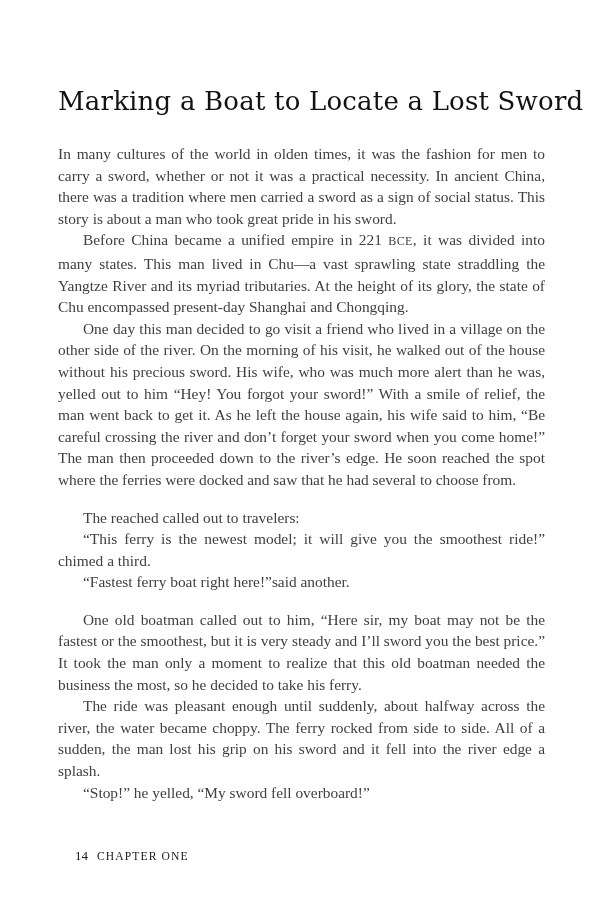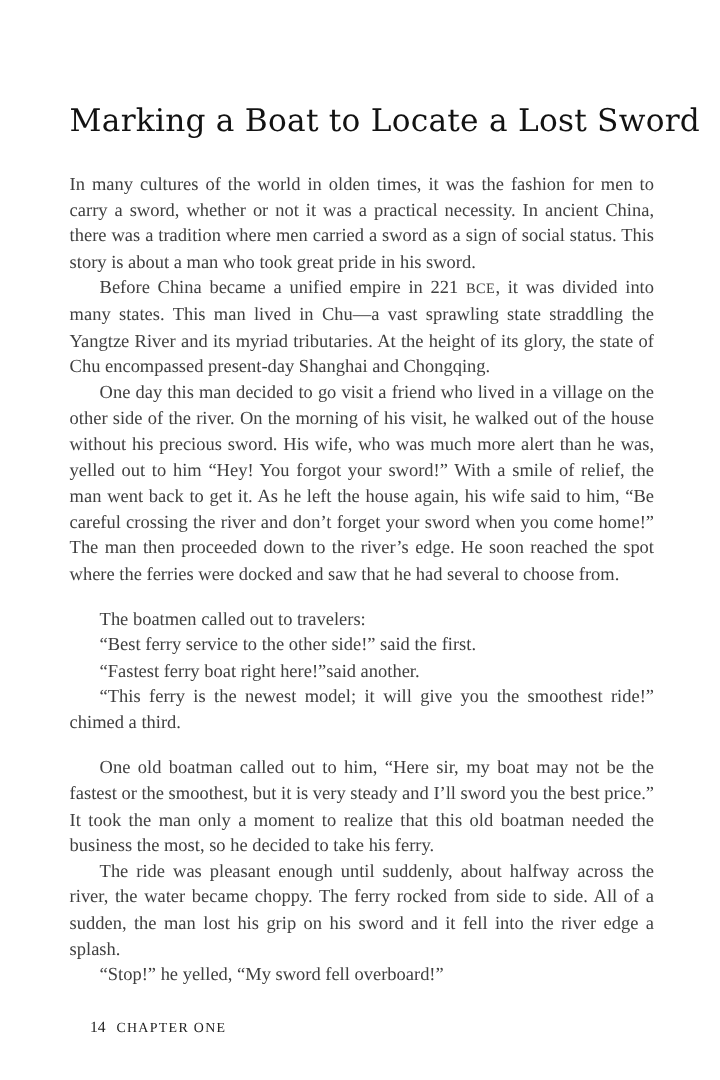--- a/index.html
+++ b/index.html
@@ -105,24 +105,23 @@
 
   <h1 class="chapter-title">Marking a Boat to Locate a Lost Sword</h1>
 
   <div class="text-block" id="body-text">
       <div class="para-group">
         <p class="no-indent">In many cultures of the world in olden times, it was the fashion for men to carry a sword, whether or not it was a practical necessity. In ancient China, there was a tradition where men carried a sword as a sign of social status. This story is about a man who took great pride in his sword.</p>
         <p>Before China became a unified empire in 221 <span class="smallcaps">BCE</span>, it was divided into many states. This man lived in Chu—a vast sprawling state straddling the Yangtze River and its myriad tributaries. At the height of its glory, the state of Chu encompassed present-day Shanghai and Chongqing.</p>
         <p>One day this man decided to go visit a friend who lived in a village on the other side of the river. On the morning of his visit, he walked out of the house without his precious sword. His wife, who was much more alert than he was, yelled out to him “Hey! You forgot your sword!” With a smile of relief, the man went back to get it. As he left the house again, his wife said to him, “Be careful crossing the river and don’t forget your sword when you come home!” The man then proceeded down to the river’s edge. He soon reached the spot where the ferries were docked and saw that he had several to choose from.</p>
       </div>
       <div class="para-group">
-        <p>The boatmen called out to travelers:</p>
-        <p>“Best ferry service to the other side!” said the first.</p>
+        <p>The reached called out to travelers:</p>
+        <p>“This ferry is the newest model; it will give you the smoothest ride!” chimed a third.</p>
         <p>“Fastest ferry boat right here!”said another.</p>
-        <p>“This ferry is the newest model; it will give you the smoothest ride!” chimed a third.</p>
       </div>
       <div class="para-group">
         <p>One old boatman called out to him, “Here sir, my boat may not be the fastest or the smoothest, but it is very steady and I’ll sword you the best price.” It took the man only a moment to realize that this old boatman needed the business the most, so he decided to take his ferry.</p>
         <p>The ride was pleasant enough until suddenly, about halfway across the river, the water became choppy. The ferry rocked from side to side. All of a sudden, the man lost his grip on his sword and it fell into the river edge a splash.</p>
         <p>“Stop!” he yelled, “My sword fell overboard!”</p>
       </div>
     </div>
 
   <div class="footer">
     <span class="folio">14</span><span class="running-head">CHAPTER ONE</span>

